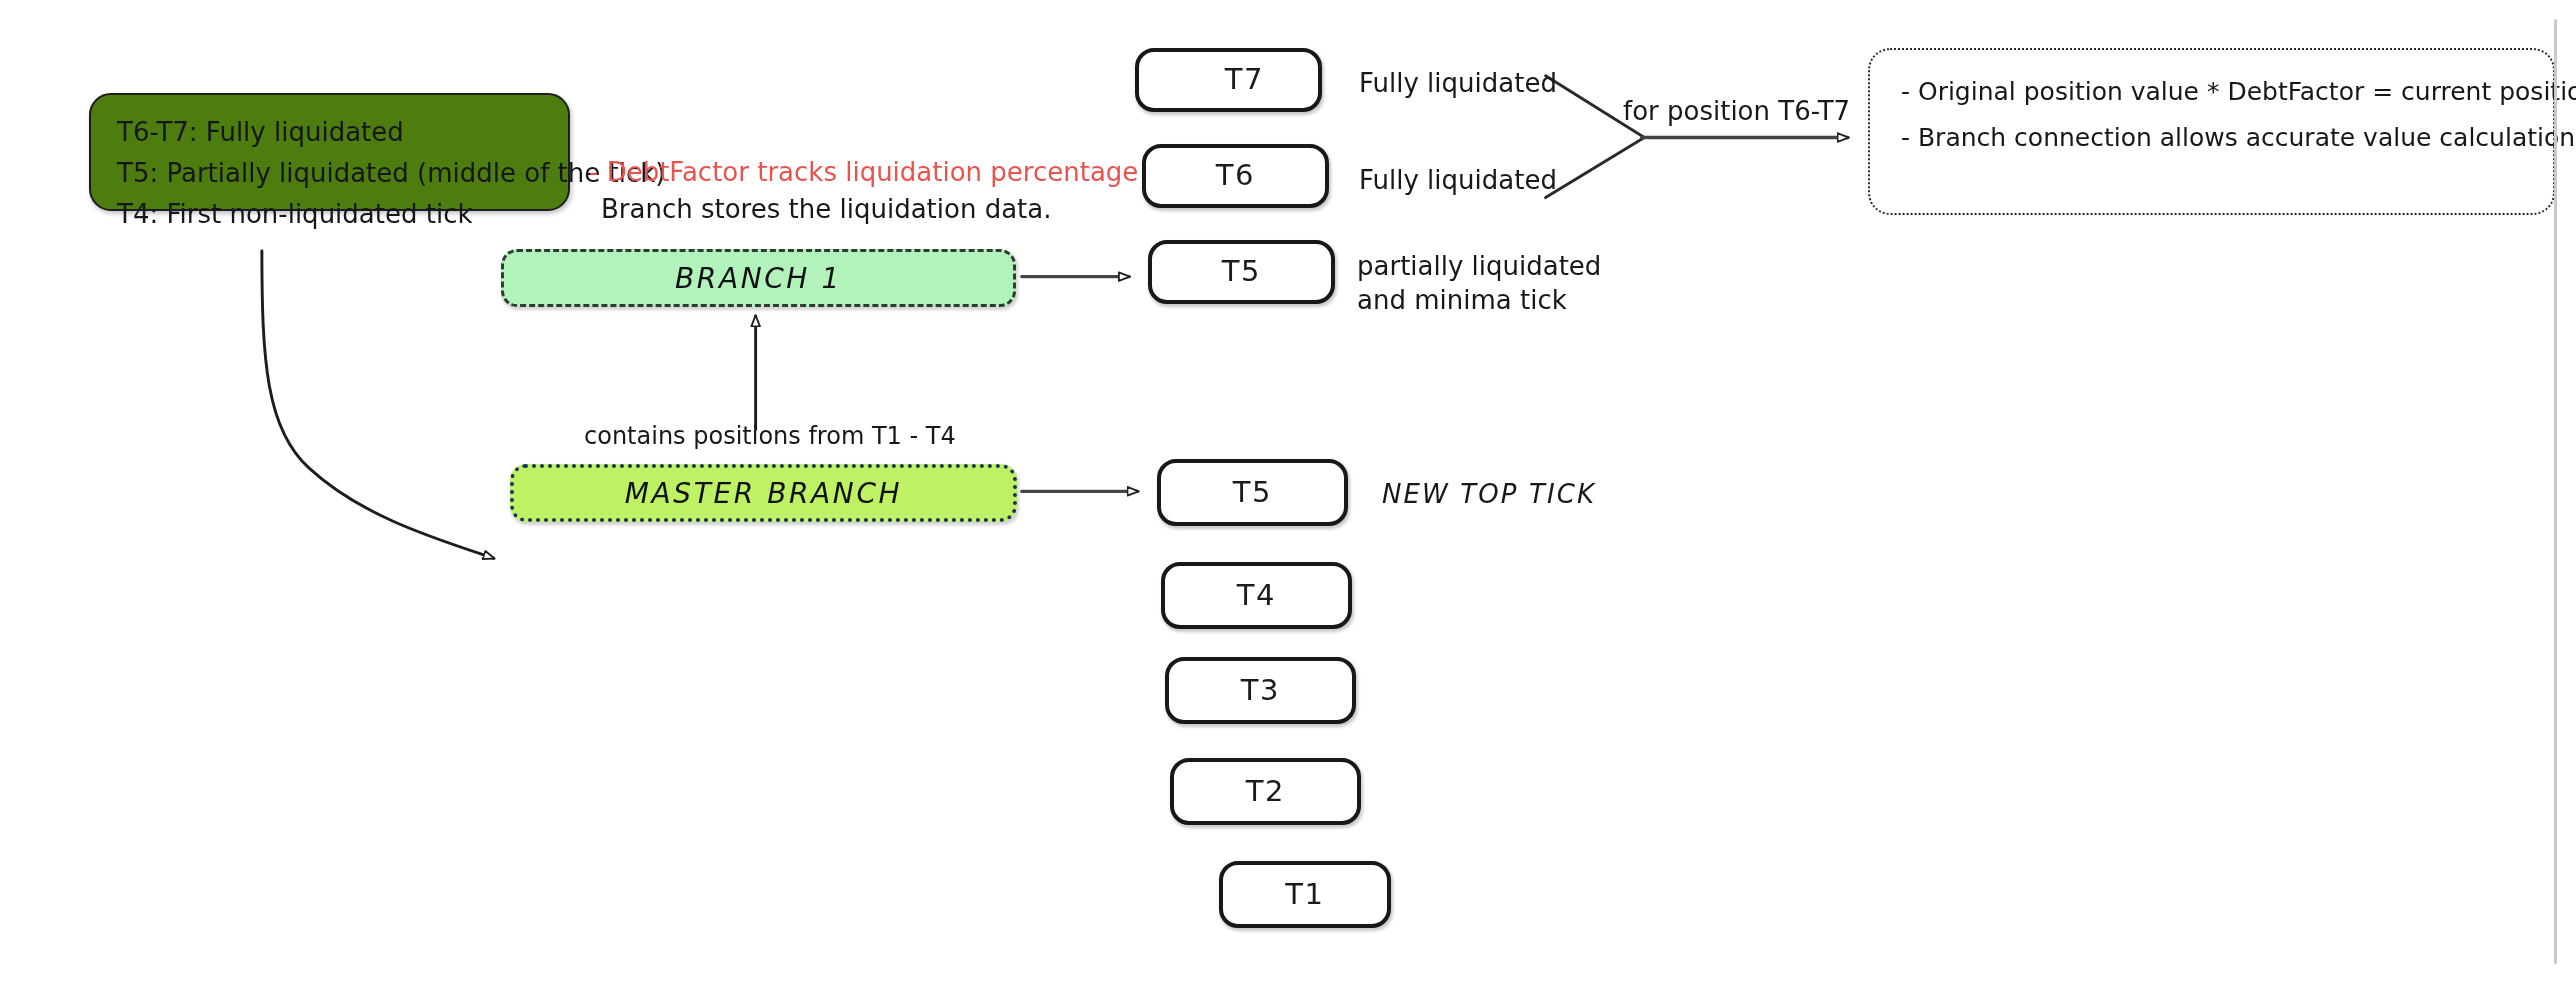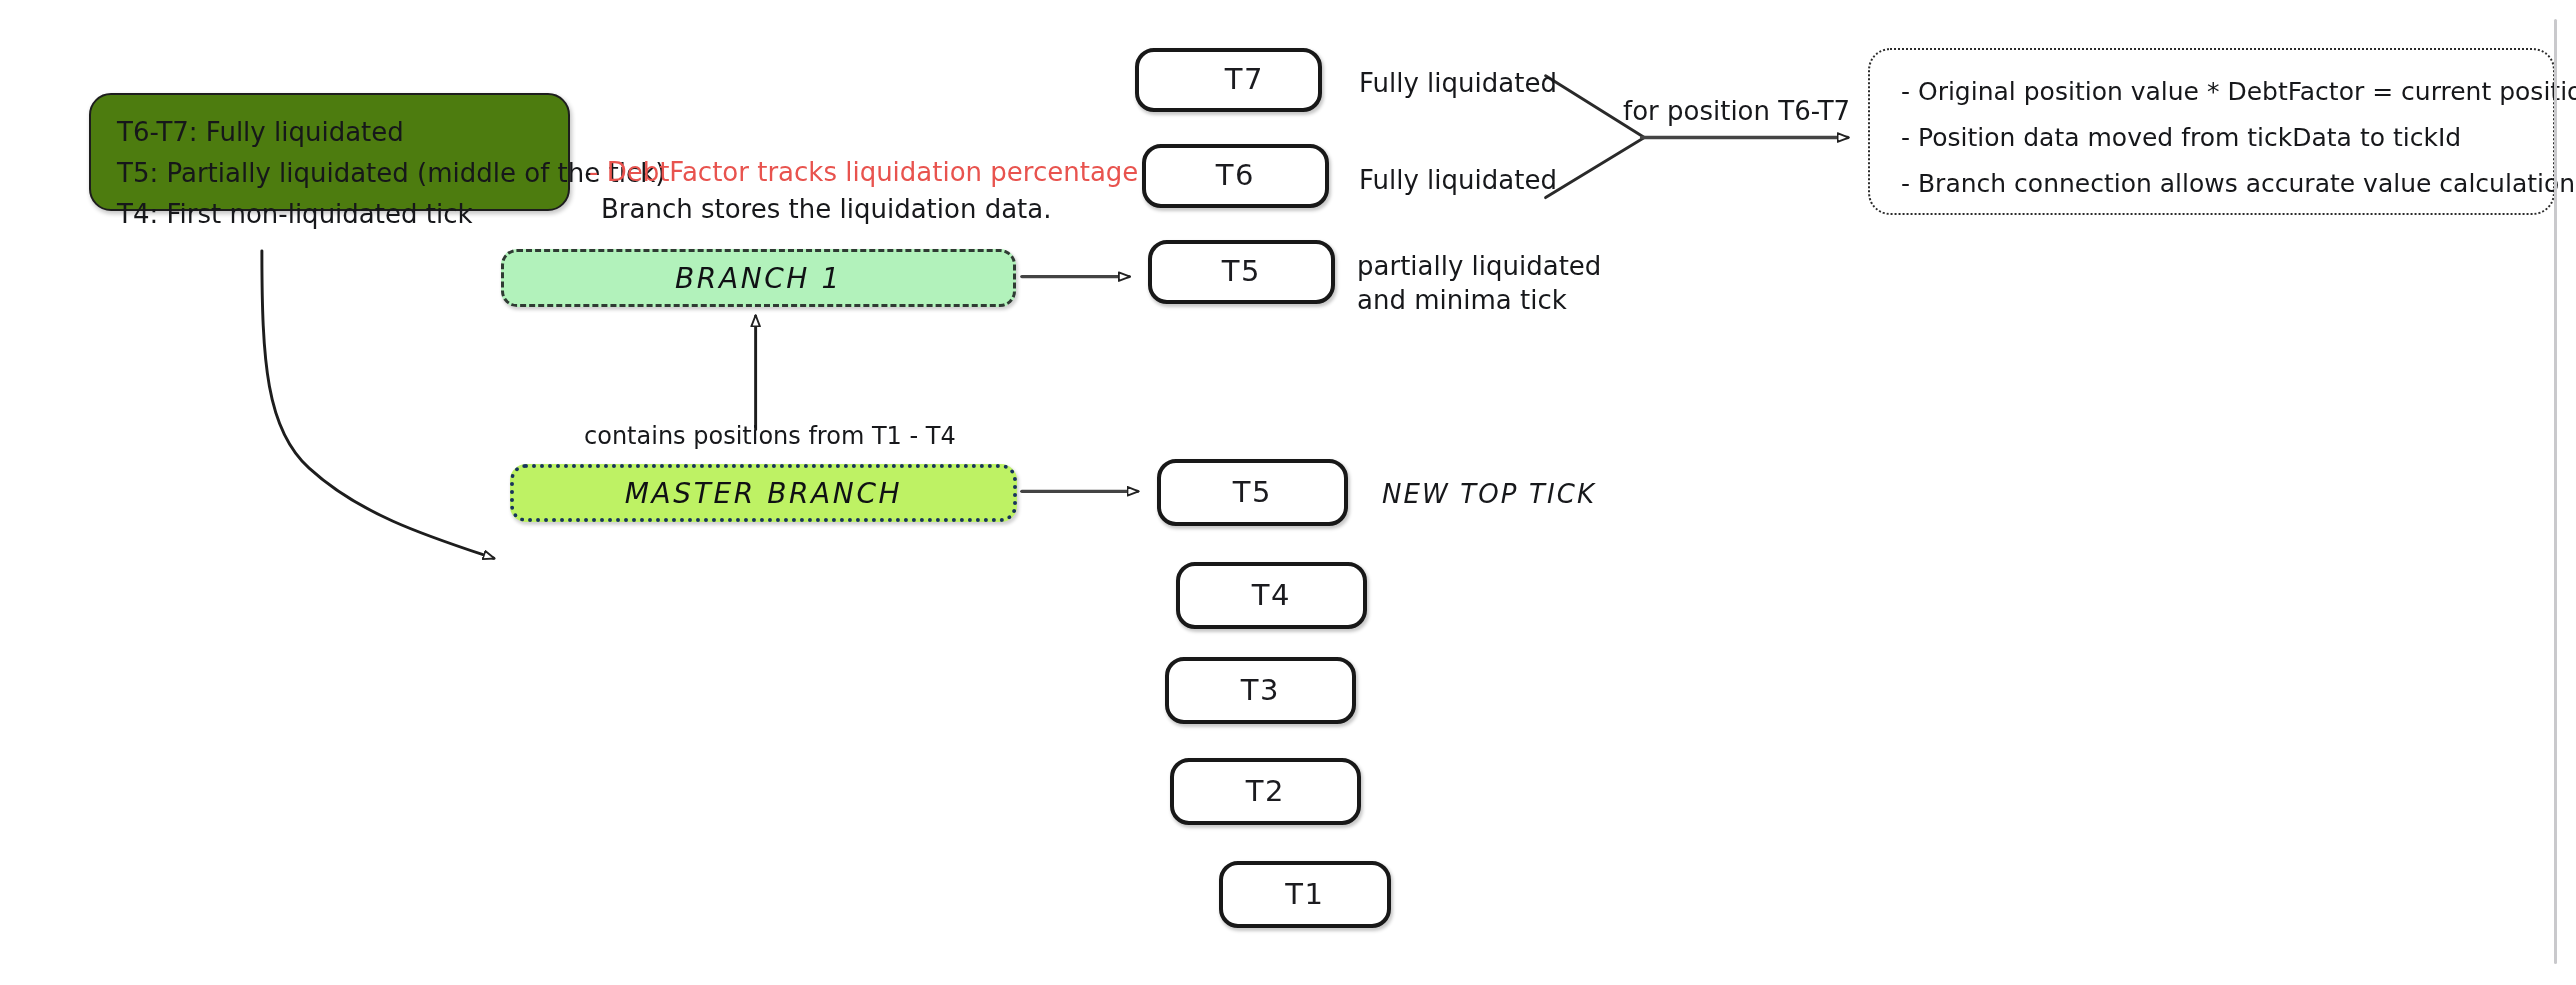--- a/index.html
+++ b/index.html
@@ -128,21 +128,21 @@
   </div>
 
   <div class="node tick-box" style="left:1148px;top:240px;width:187px;height:64px;">
     <span class="lbl">T5</span>
   </div>
 
   <div class="node tick-box" style="left:1157px;top:459px;width:191px;height:67px;">
     <span class="lbl">T5</span>
   </div>
 
-  <div class="node tick-box" style="left:1161px;top:562px;width:191px;height:67px;margin-left:15px;">
+  <div class="node tick-box" style="left:1161px;top:562px;width:191px;height:67px;">
     <span class="lbl">T4</span>
   </div>
 
   <div class="node tick-box" style="left:1165px;top:657px;width:191px;height:67px;">
     <span class="lbl">T3</span>
   </div>
 
   <div class="node tick-box" style="left:1170px;top:758px;width:191px;height:67px;">
     <span class="lbl">T2</span>
   </div>
@@ -156,20 +156,19 @@
 
   <div class="free-text" style="left:1357px;top:249px;text-align:right;">partially liquidated</div>
   <div class="free-text" style="left:1357px;top:283px;">and minima tick</div>
 
   <div class="free-text caps" style="left:1382px;top:477px;">NEW TOP TICK</div>
 
   <div class="free-text" style="left:1623px;top:94px;">for position T6-T7</div>
 
   <div class="note-dotted" style="left:1868px;top:48px;width:687px;height:167px;">
     <div class="note-line">- Original position value * DebtFactor = current position value</div>
-    <div class="note-line">- Position data moved from tickData to tickId</div>
     <div class="note-line">- Branch connection allows accurate value calculation</div>
   </div>
 
   <div class="edge-scrollbar"></div>
 
 </div>
 
 
 </body></html>

